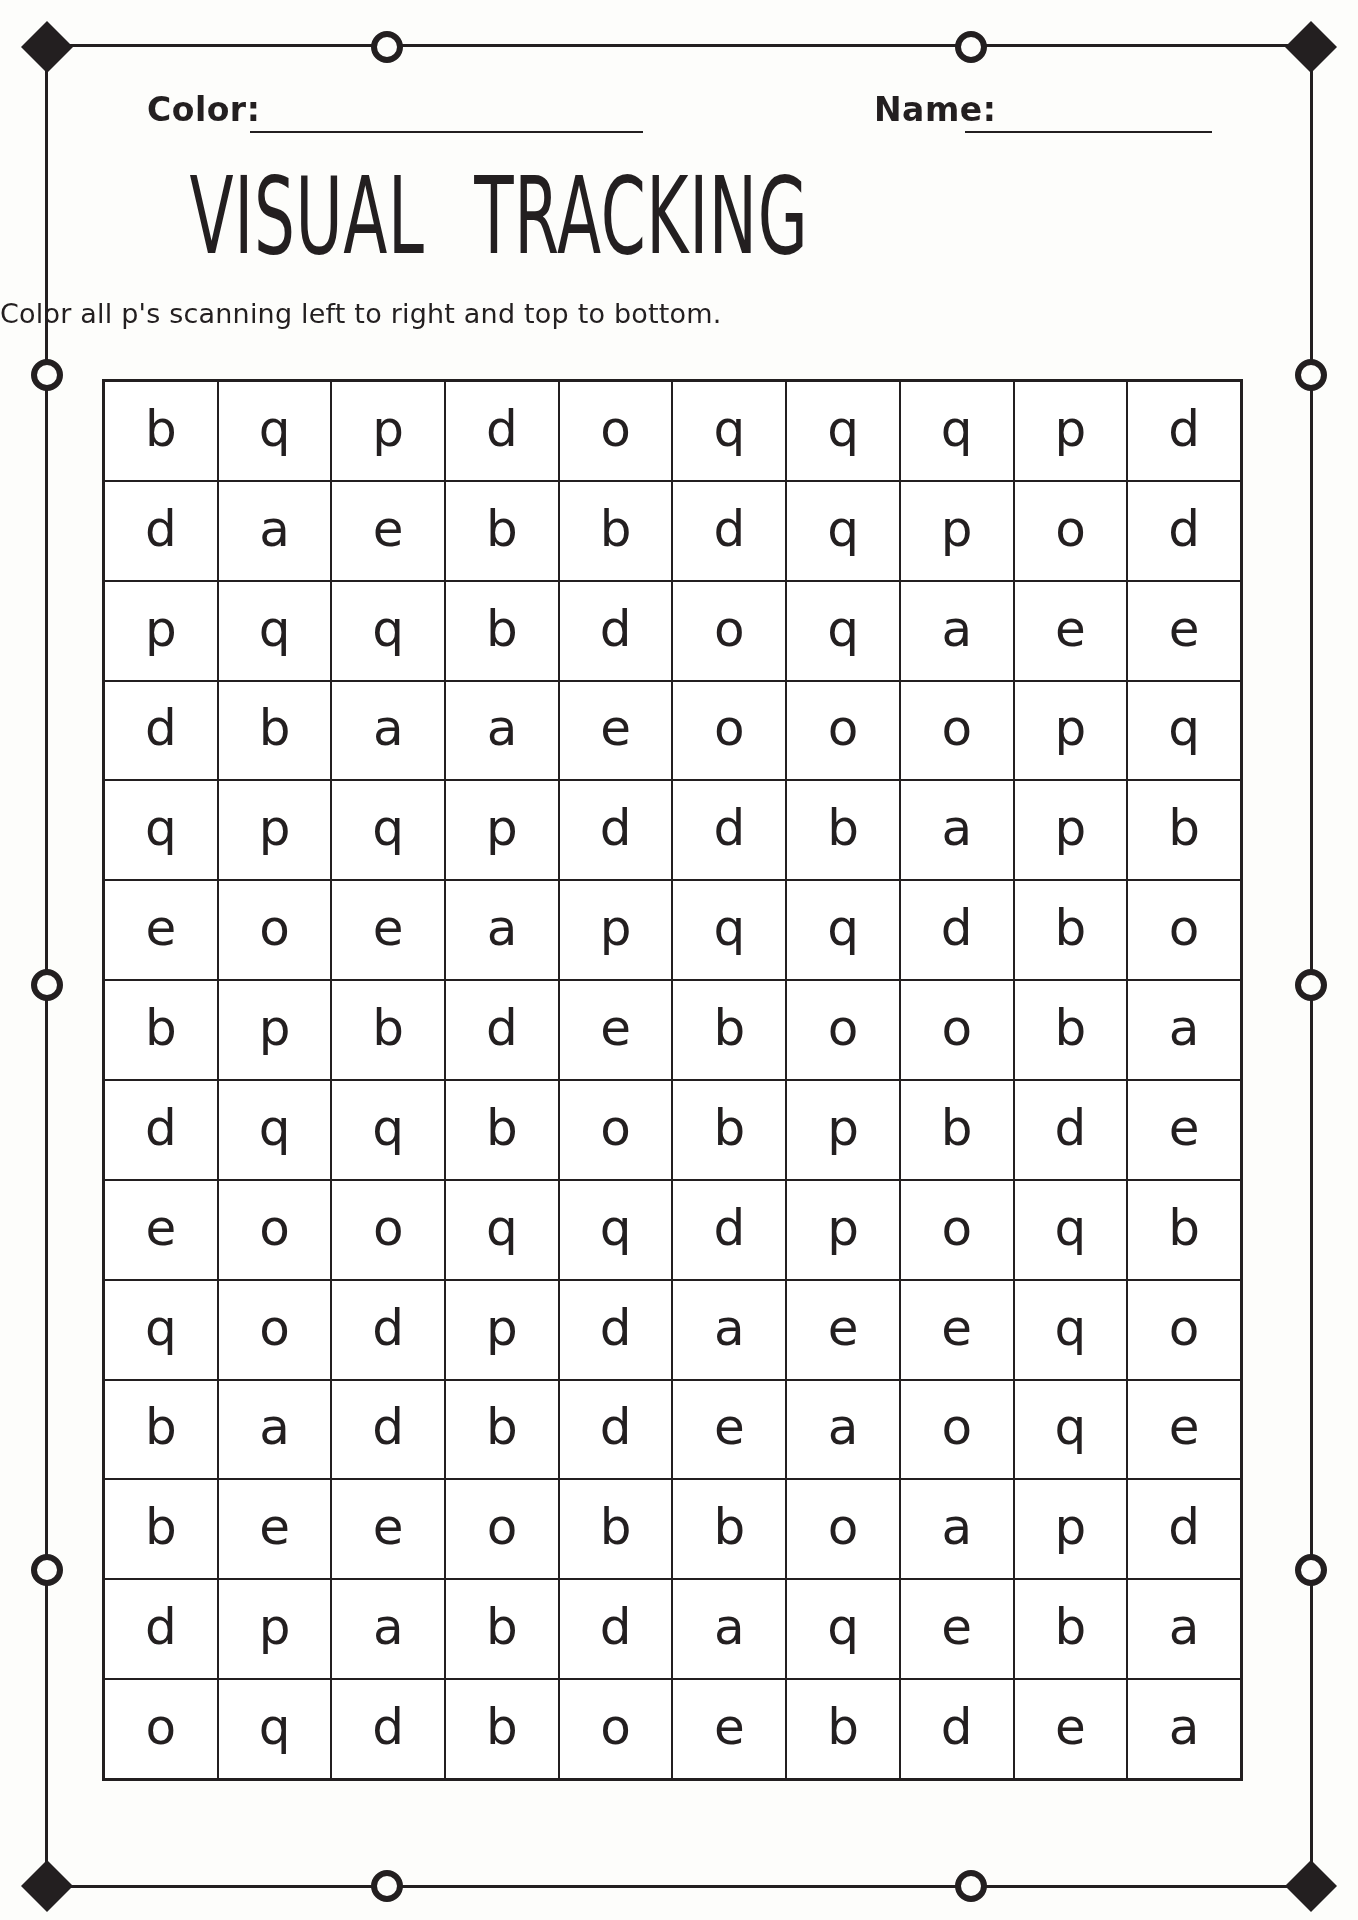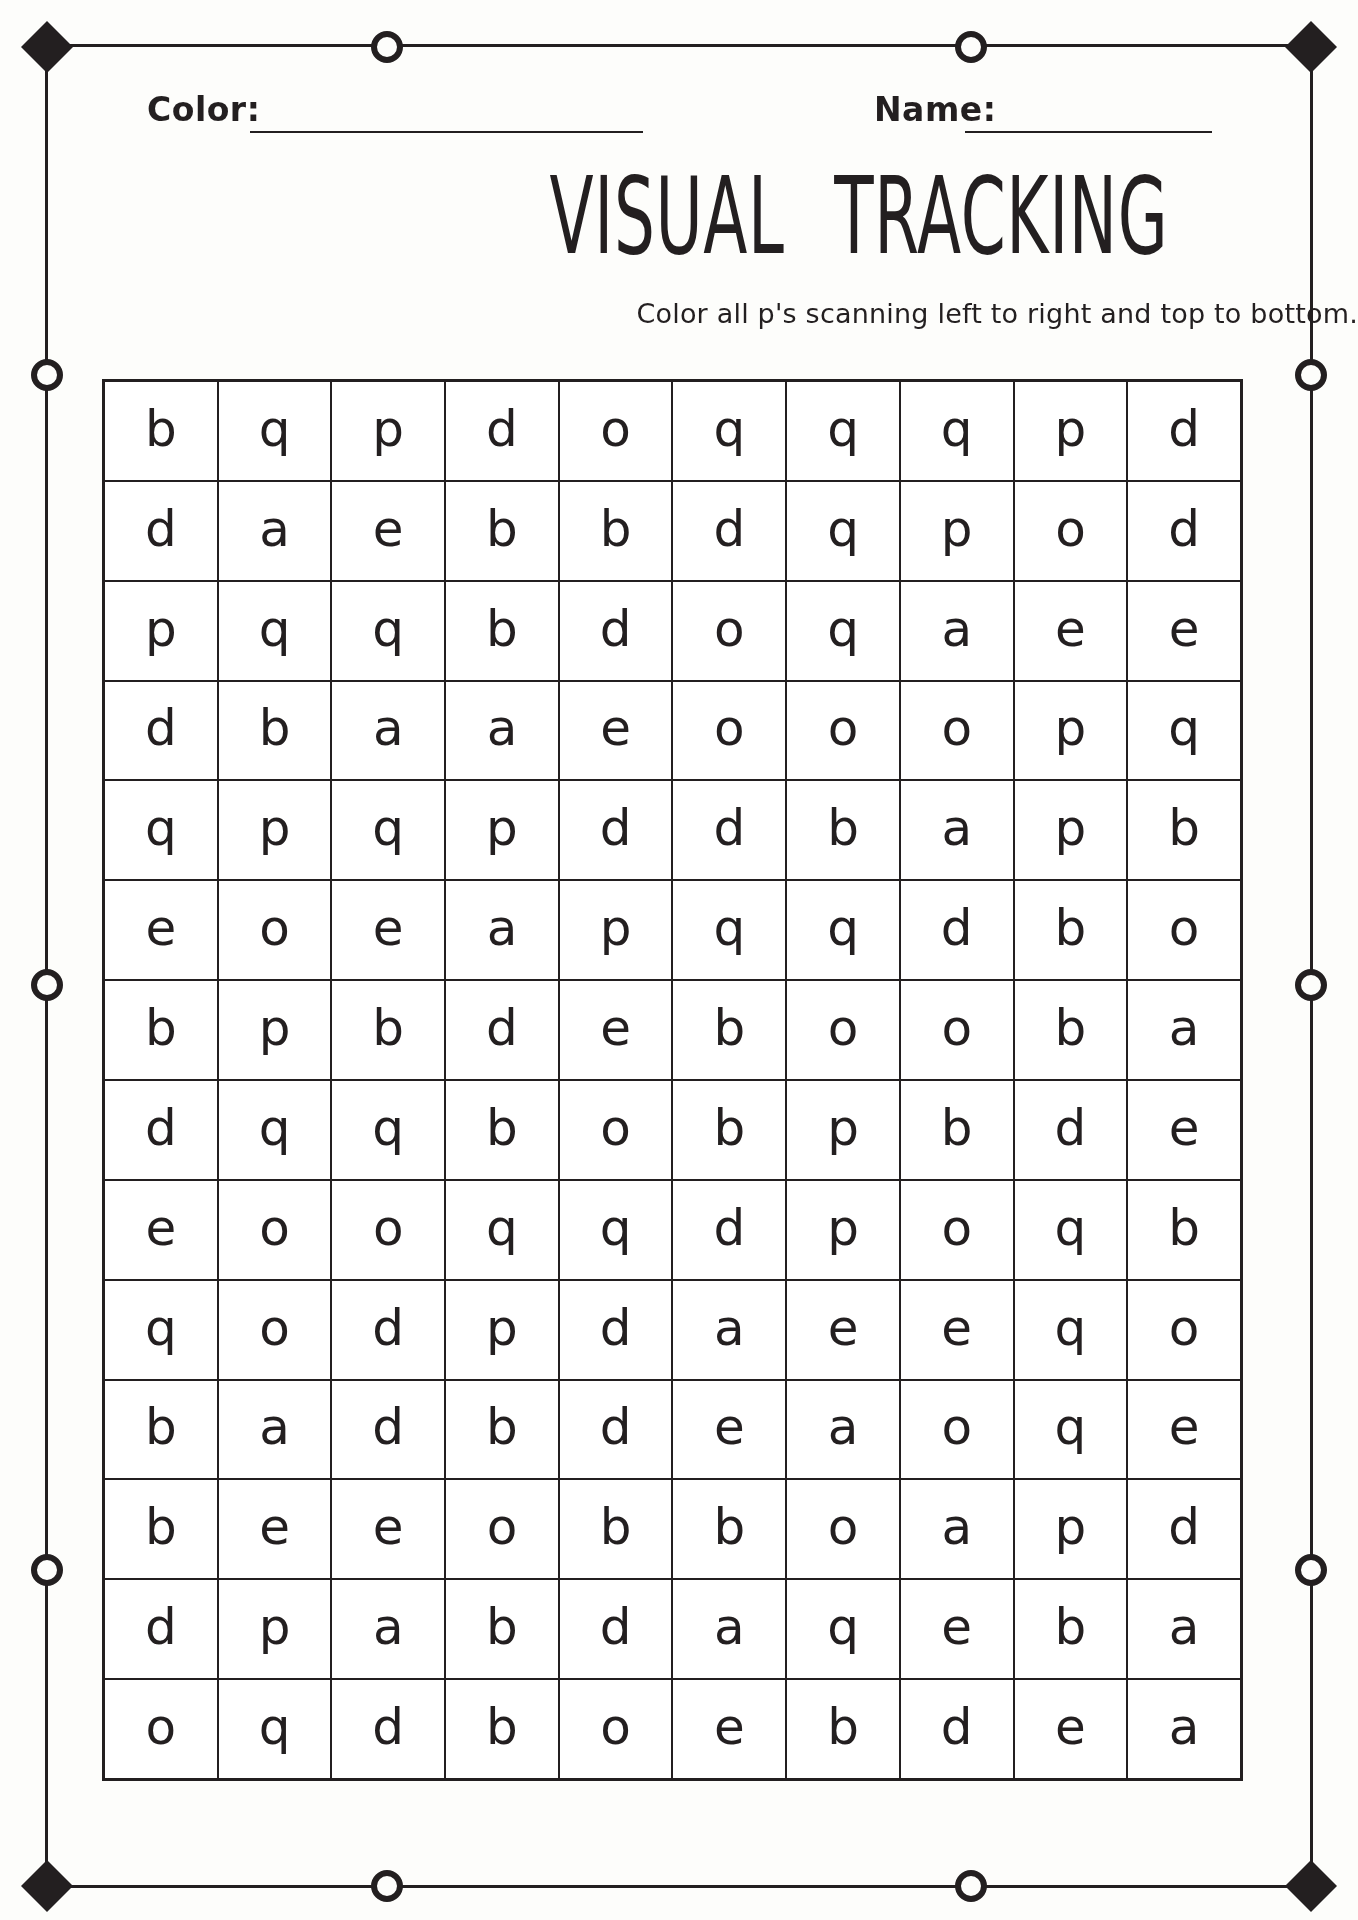--- a/index.html
+++ b/index.html
@@ -39,32 +39,32 @@
   .name-label{left:147px;} .date-label{left:874px;}
   .write-line{
     position:absolute;top:131px;height:2px;background:var(--ink,#231f20);
   }
   .name-line{left:250px;width:393px;}
   .date-line{left:965px;width:247px;}
 
   
   .title{
     position:absolute;left:0;right:0;top:168px;height:96px;
-    display:flex;align-items:center;justify-content:flex-end;
+    display:flex;align-items:center;justify-content:flex-start;
   }
   .title span{
     font-size:104px;line-height:1;white-space:nowrap;
     letter-spacing:1px;word-spacing:46px;
     transform:scale(0.62,1.02);transform-origin:center;
   }
 
   
   .instruction{
     position:absolute;left:0;right:0;top:298px;
-    text-align:right;font-size:27px;letter-spacing:0.2px;
+    text-align:left;font-size:27px;letter-spacing:0.2px;
   }
 
   
   .grid{
     position:absolute;left:102px;top:379px;width:1141px;height:1402px;
     box-sizing:border-box;border:2px solid var(--ink,#231f20);
     display:grid;grid-template-columns:repeat(10,1fr);grid-template-rows:repeat(14,1fr);
     background:#fff;
   }
   .cell{

